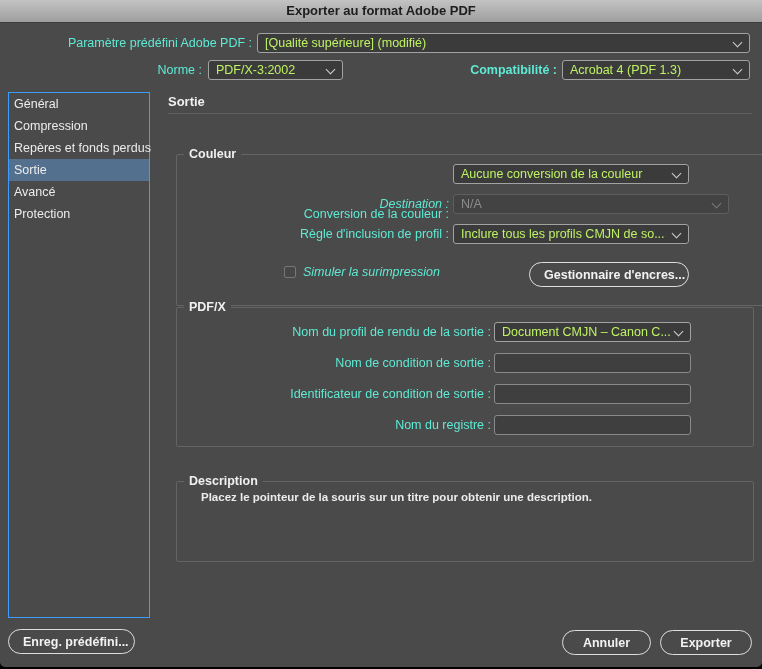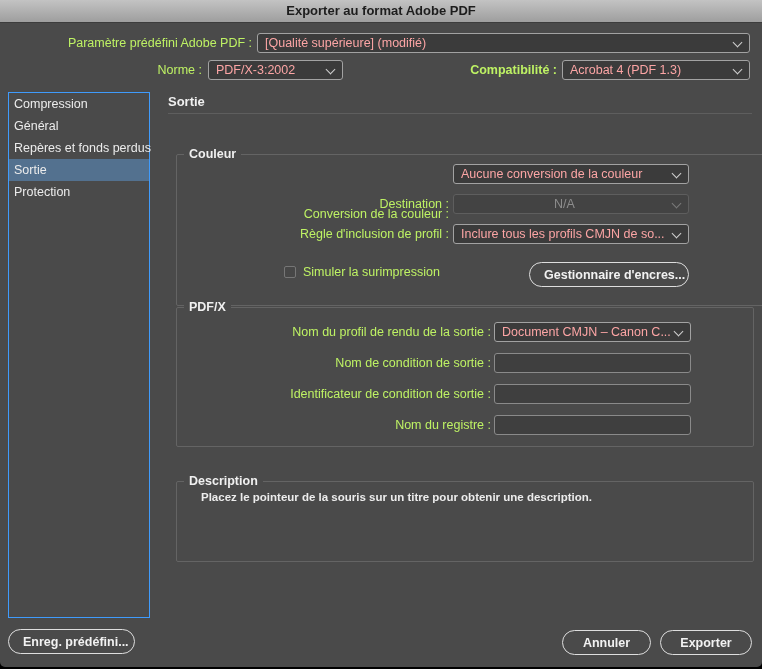--- a/index.html
+++ b/index.html
@@ -22,36 +22,36 @@
     position:absolute;left:0;top:0;width:762px;height:22px;
     background:linear-gradient(#c3c3c3,#9e9e9e);
     border-bottom:1px solid #3c3c3c;
     text-align:center;
   }
   .titlebar .title{
     font-size:13px;line-height:22px;color:#1d1d1d;font-weight:bold;
   }
   
   .lbl{
-    position:absolute;font-size:12.5px;color:#bef264;
+    position:absolute;font-size:12.5px;color:#5eead4;
     line-height:20px;text-align:right;white-space:nowrap;
   }
-  .lbl.dis{color:#bef264;}
+  .lbl.dis{color:#5eead4;font-style:italic;}
   
   .dd{
     position:absolute;height:20px;
     background:#3b3b3b;
     border:1px solid #a2a2a2;
     border-radius:3px;
     box-sizing:border-box;
     cursor:default;
   }
   .dd .val{
     position:absolute;left:7px;top:0;right:20px;
-    font-size:12.5px;line-height:18px;color:#fca5a5;
+    font-size:12.5px;line-height:18px;color:#bef264;
     white-space:nowrap;overflow:hidden;
   }
   .dd .chev{
     position:absolute;right:8px;top:5px;
     width:6px;height:6px;
     border-left:1.6px solid #cfcfcf;
     border-bottom:1.6px solid #cfcfcf;
     transform:rotate(-45deg);
   }
   .dd.dis{background:#434343;border-color:#5e5e5e;}
@@ -149,41 +149,42 @@
     <span class="chev"></span>
   </div>
 
   <div class="lbl" style="left:400px;top:60px;width:157px;font-weight:bold;">Compatibilité :</div>
   <div class="dd" style="left:562px;top:60px;width:188px;padding-left:48px;">
     <span class="val">Acrobat 4 (PDF 1.3)</span>
     <span class="chev"></span>
   </div>
 
   <div class="sidebar">
+    <div class="side-item">Général</div>
     <div class="side-item">Compression</div>
-    <div class="side-item">Général</div>
     <div class="side-item">Repères et fonds perdus</div>
     <div class="side-item selected">Sortie</div>
+    <div class="side-item">Avancé</div>
     <div class="side-item">Protection</div>
   </div>
 
   <div class="section-title">Sortie</div>
   <div class="divider"></div>
 
   <div class="group" style="left:176px;top:154px;width:576px;height:150px;padding-left:44px;">
     <span class="group-legend">Couleur</span>
 
     <div class="lbl" style="left:12px;top:9px;width:260px;margin-top:40px;">Conversion de la couleur :</div>
     <div class="dd" style="left:276px;top:9px;width:236px;">
       <span class="val">Aucune conversion de la couleur</span>
       <span class="chev"></span>
     </div>
 
     <div class="lbl dis" style="left:12px;top:39px;width:260px;">Destination :</div>
-    <div class="dd dis" style="left:276px;top:39px;width:236px;text-align:center;">
+    <div class="dd dis" style="left:276px;top:39px;width:276px;">
       <span class="val">N/A</span>
       <span class="chev"></span>
     </div>
 
     <div class="lbl" style="left:12px;top:69px;width:260px;">Règle d'inclusion de profil :</div>
     <div class="dd" style="left:276px;top:69px;width:236px;">
       <span class="val">Inclure tous les profils CMJN de so...</span>
       <span class="chev"></span>
     </div>
 

